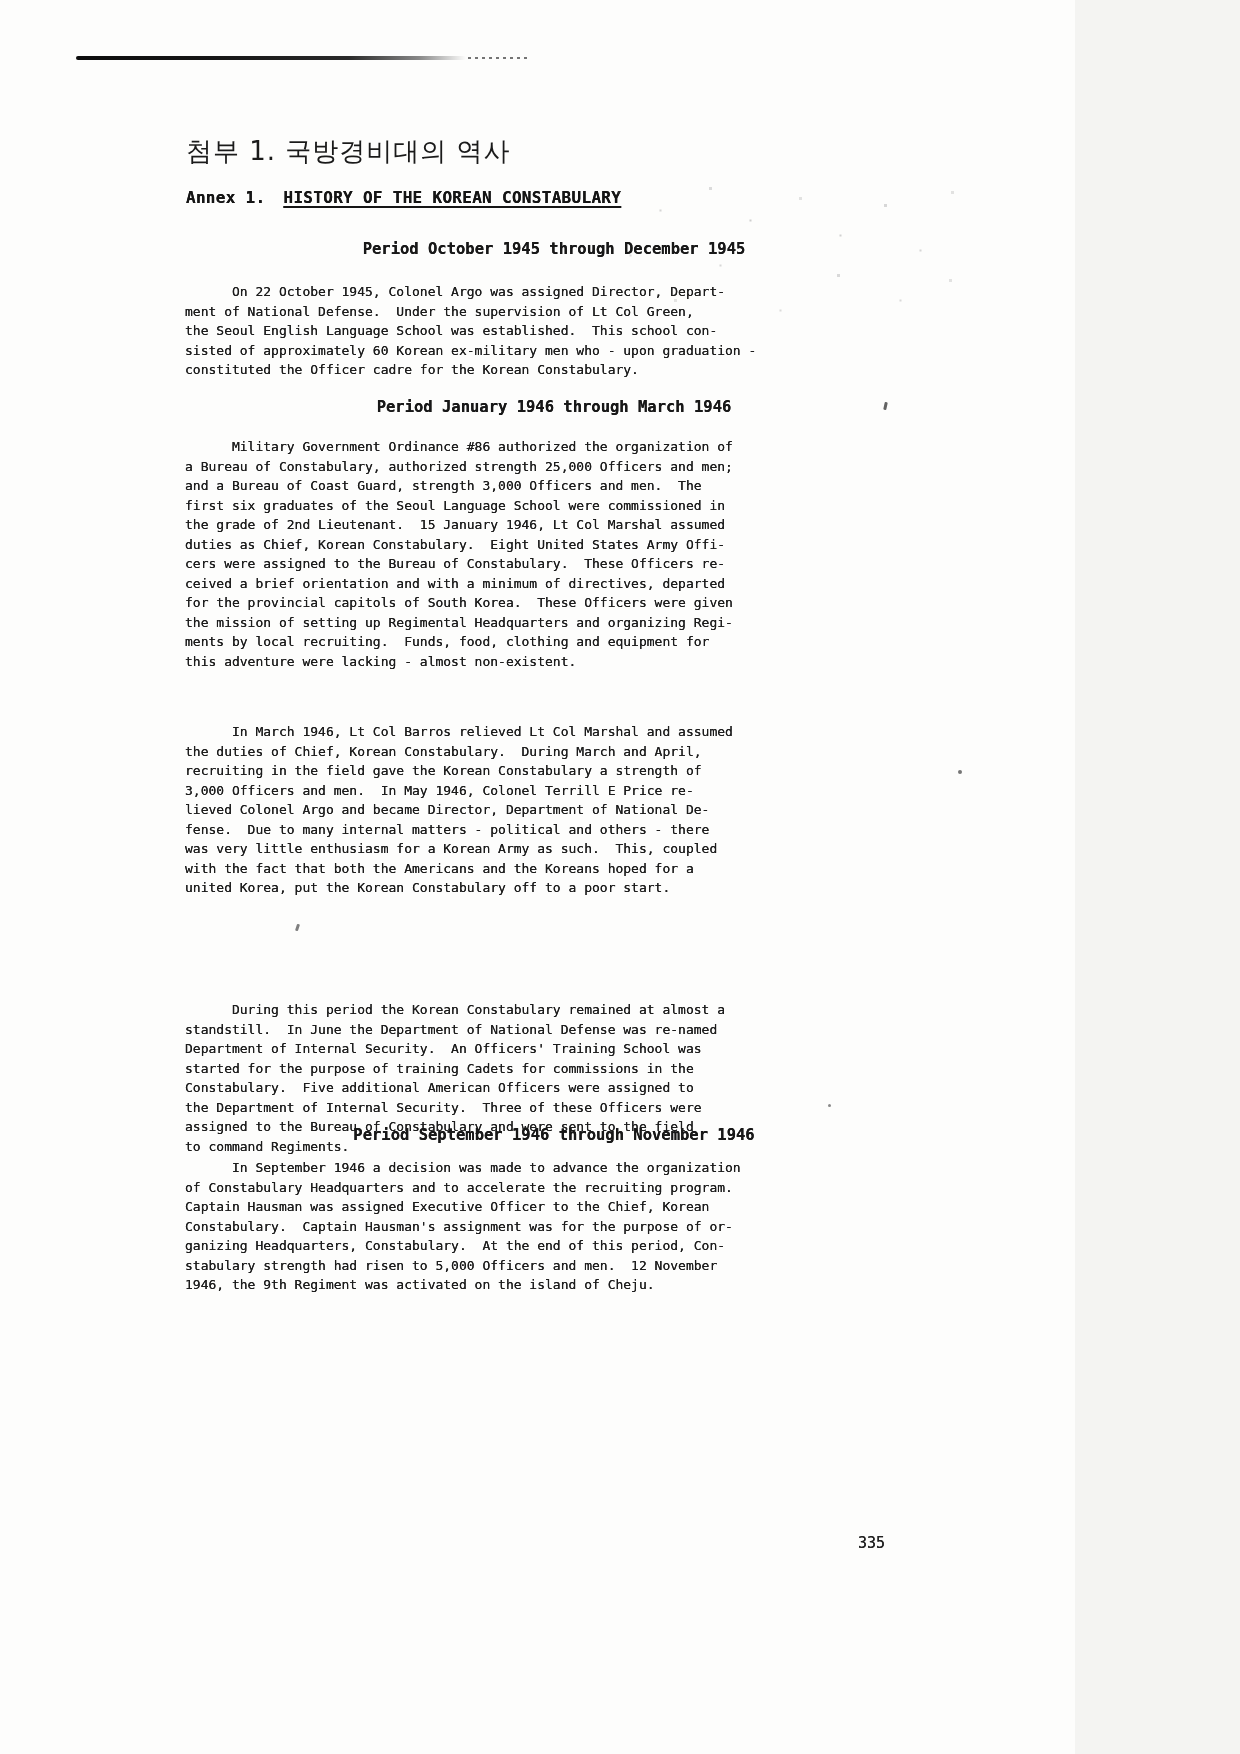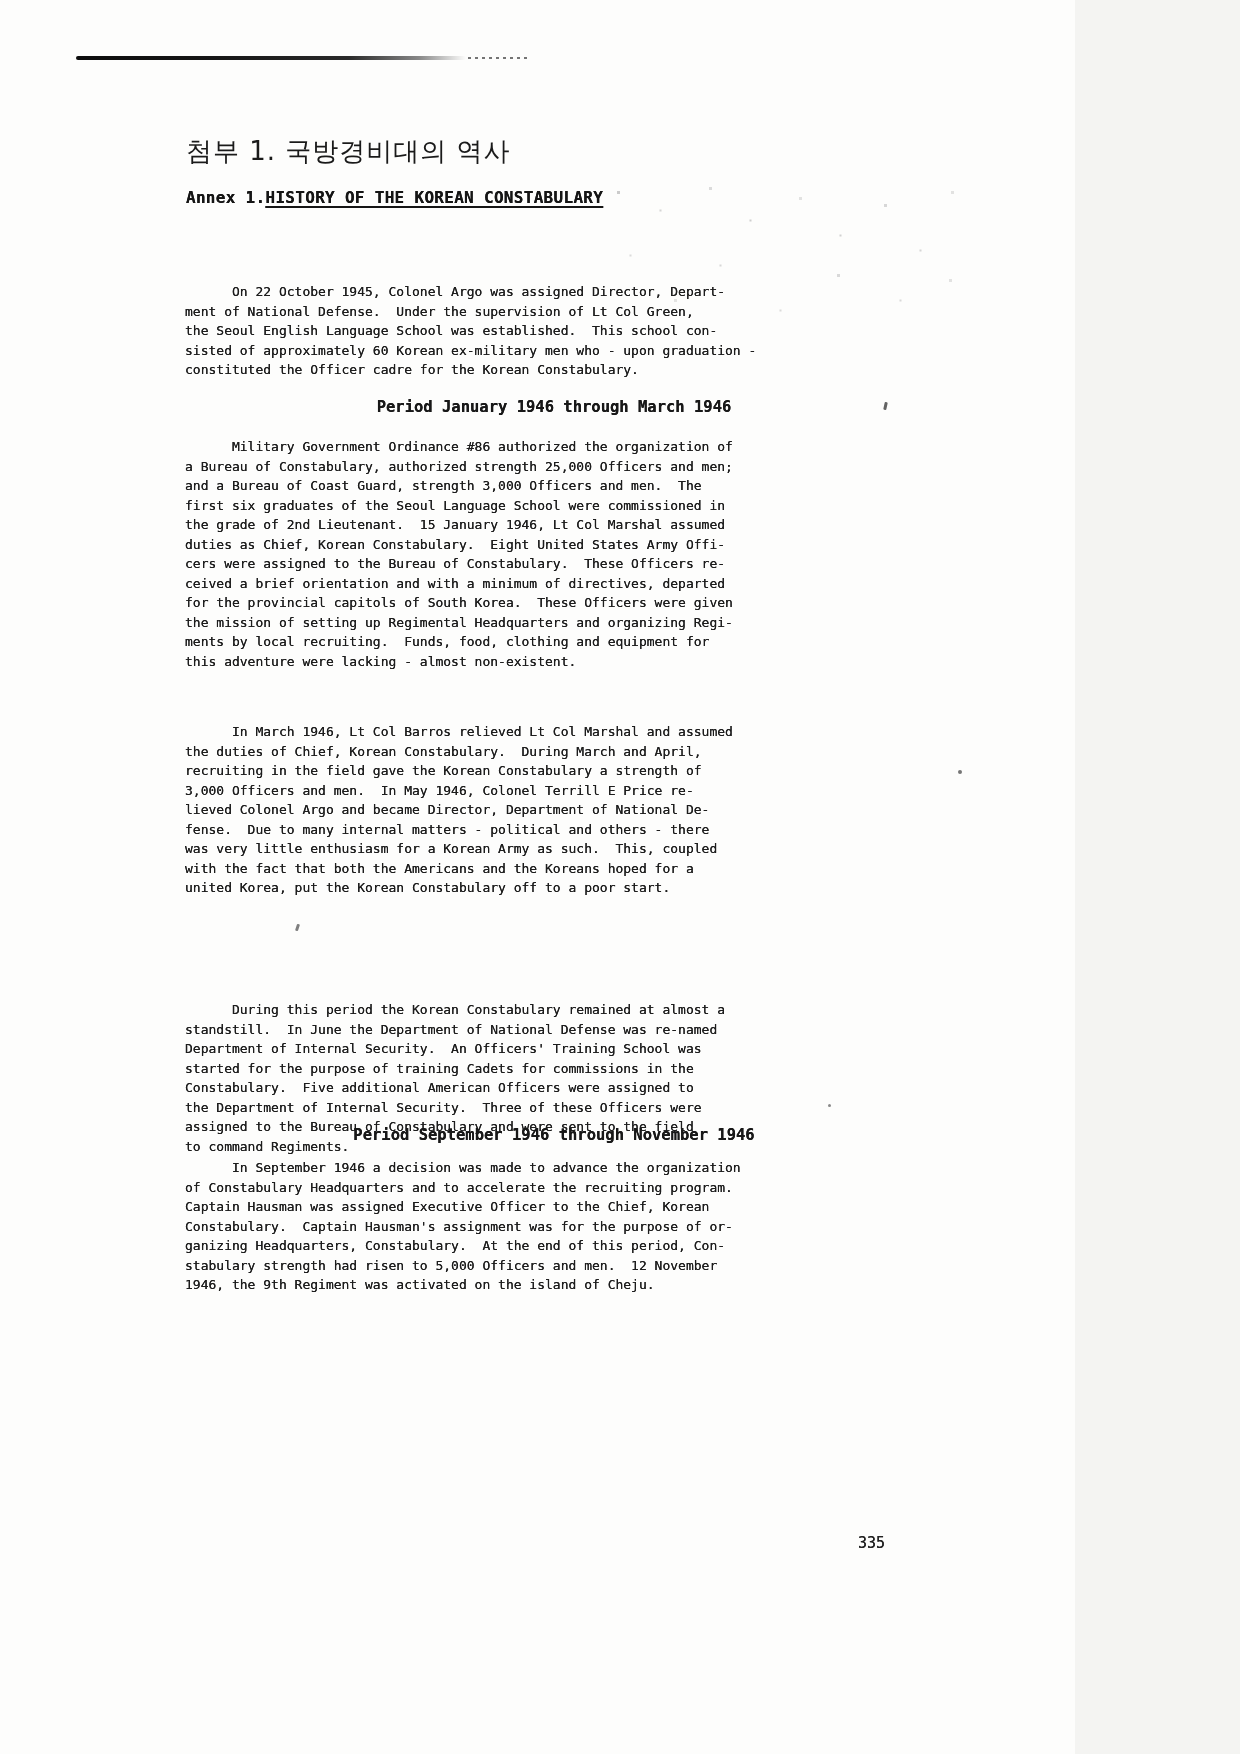--- a/index.html
+++ b/index.html
@@ -39,20 +39,21 @@
     font-size: 16px; font-weight: bold;
     letter-spacing: 0.3px;
     color: #151515;
     text-shadow: 0 0 0.6px currentColor;
     white-space: pre;
   }
   .annex-title {
     text-decoration: underline;
     text-underline-offset: 3px;
     text-decoration-thickness: 1.5px;
+    margin-left: 18px;
   }
   .section-heading {
     position: absolute; left: 185px;
     width: 700px;
     padding-left: 38px;
     box-sizing: border-box;
     text-align: center;
     font-size: 15.5px; font-weight: bold;
     color: #181818;
     text-shadow: 0 0 0.5px currentColor;
@@ -105,20 +106,21 @@
   <div class="korean-title">첨부 1. 국방경비대의 역사</div>
 
   <div class="annex-line"><span>Annex 1.</span><span class="annex-title">HISTORY OF THE KOREAN CONSTABULARY</span></div>
 
   <div class="noise-patch"></div>
   <div class="stray stray-a"></div>
   <div class="stray stray-b"></div>
   <div class="stray stray-c"></div>
   <div class="stray stray-d"></div>
 
+  <div class="section-heading" style="top: 240px;">Period October 1945 through December 1945</div>
   <div class="paragraph" style="top: 282px;">      On 22 October 1945, Colonel Argo was assigned Director, Depart-
 ment of National Defense.  Under the supervision of Lt Col Green,
 the Seoul English Language School was established.  This school con-
 sisted of approximately 60 Korean ex-military men who - upon graduation -
 constituted the Officer cadre for the Korean Constabulary.</div>
 
   <div class="section-heading" style="top: 398px;">Period January 1946 through March 1946</div>
   <div class="paragraph" style="top: 437px;">      Military Government Ordinance #86 authorized the organization of
 a Bureau of Constabulary, authorized strength 25,000 Officers and men;
 and a Bureau of Coast Guard, strength 3,000 Officers and men.  The

